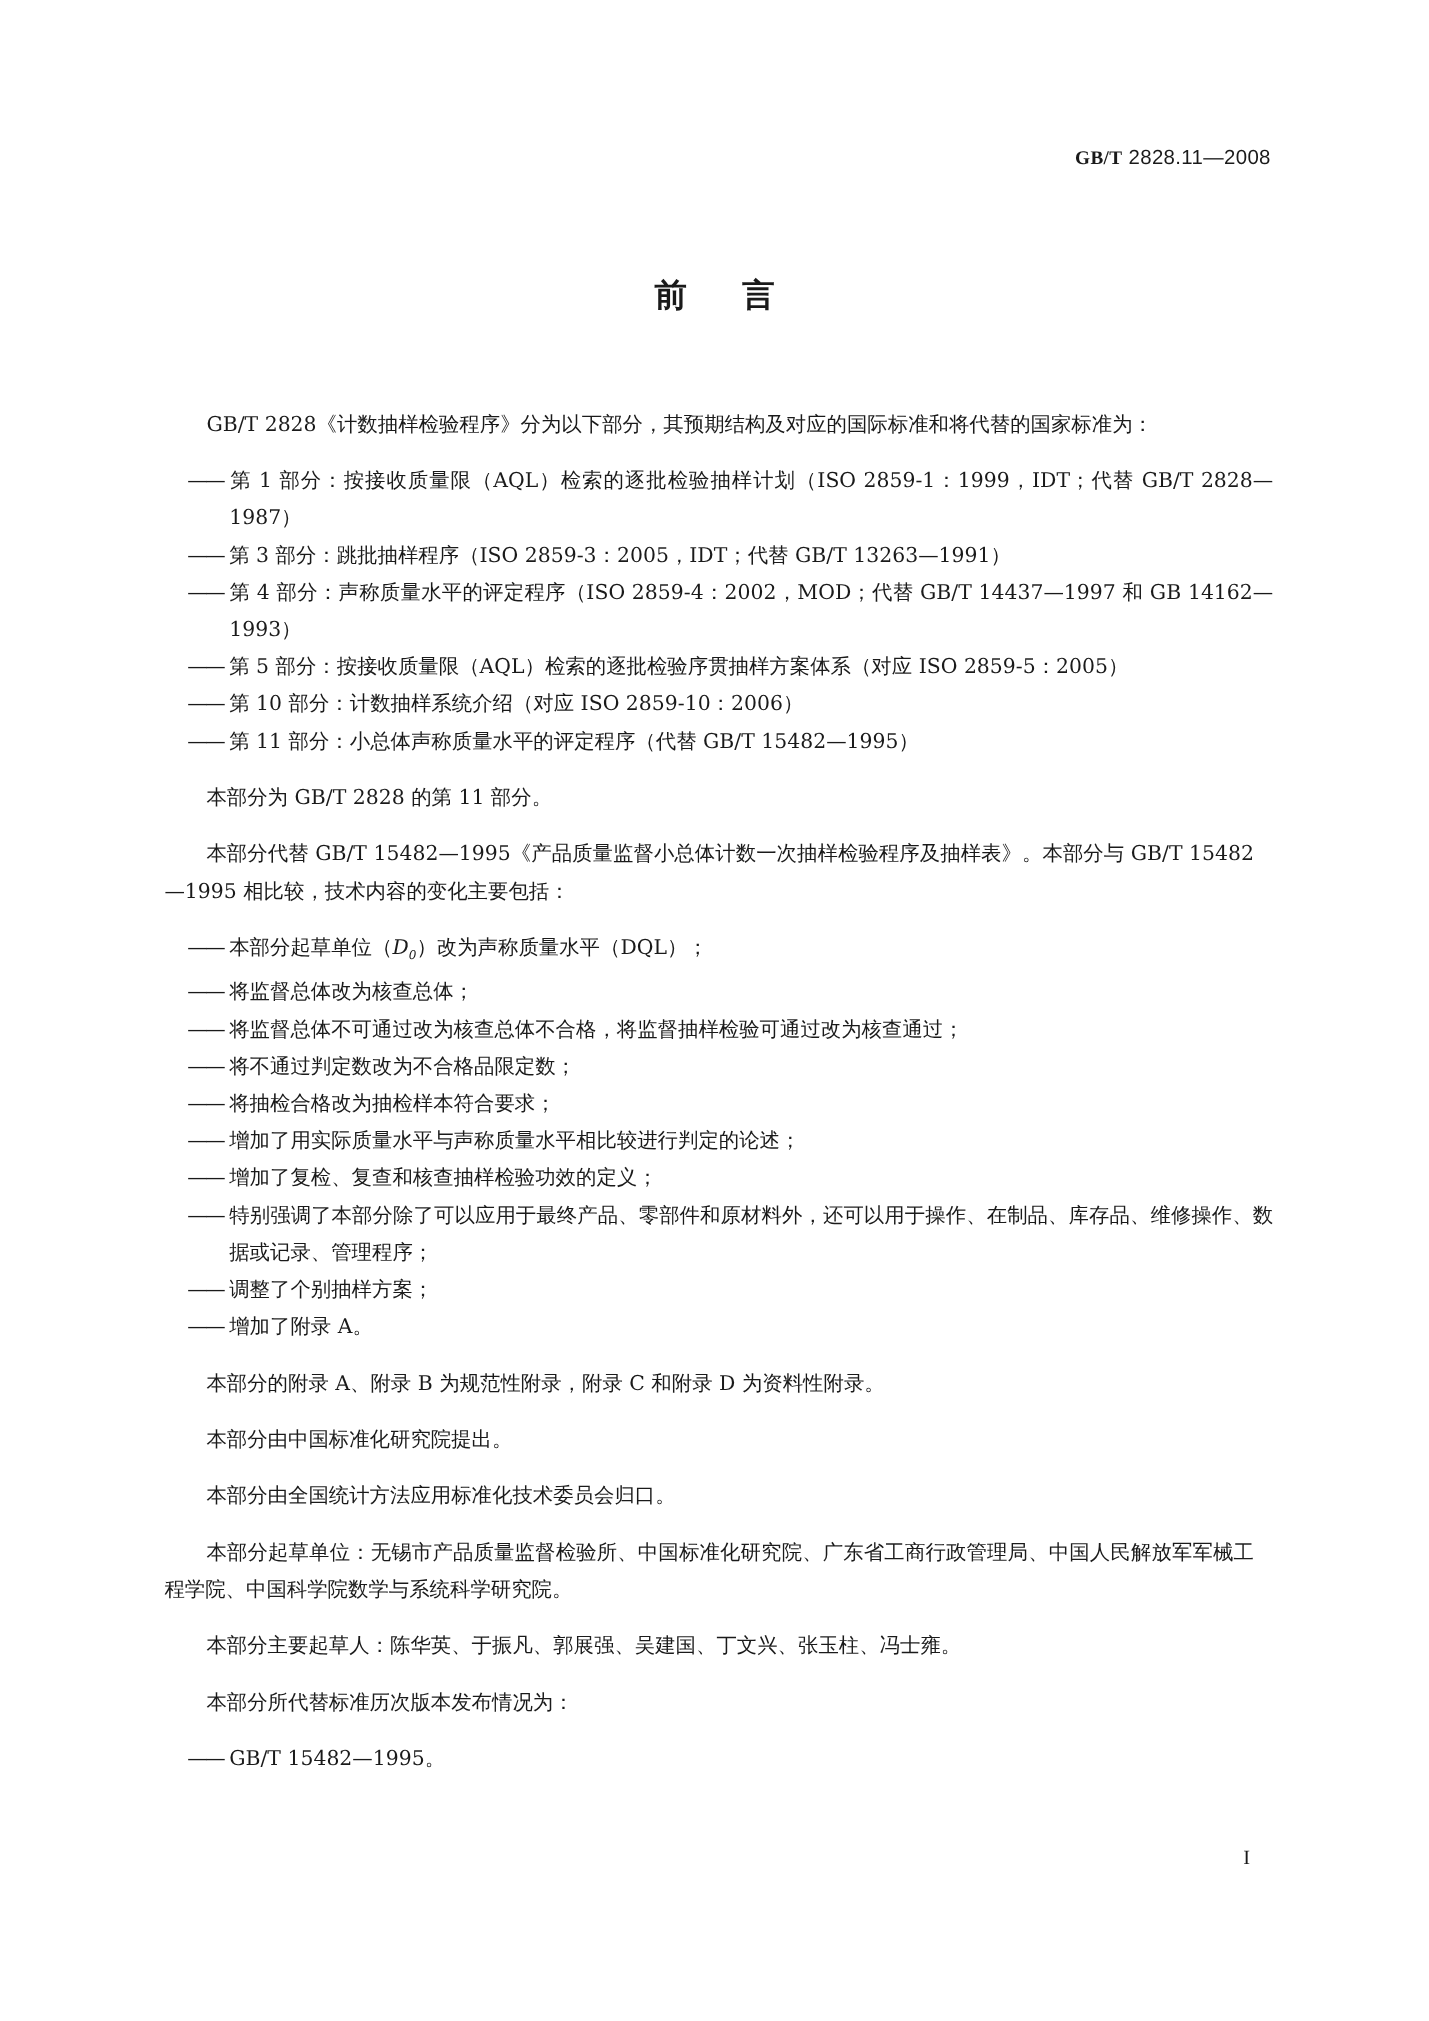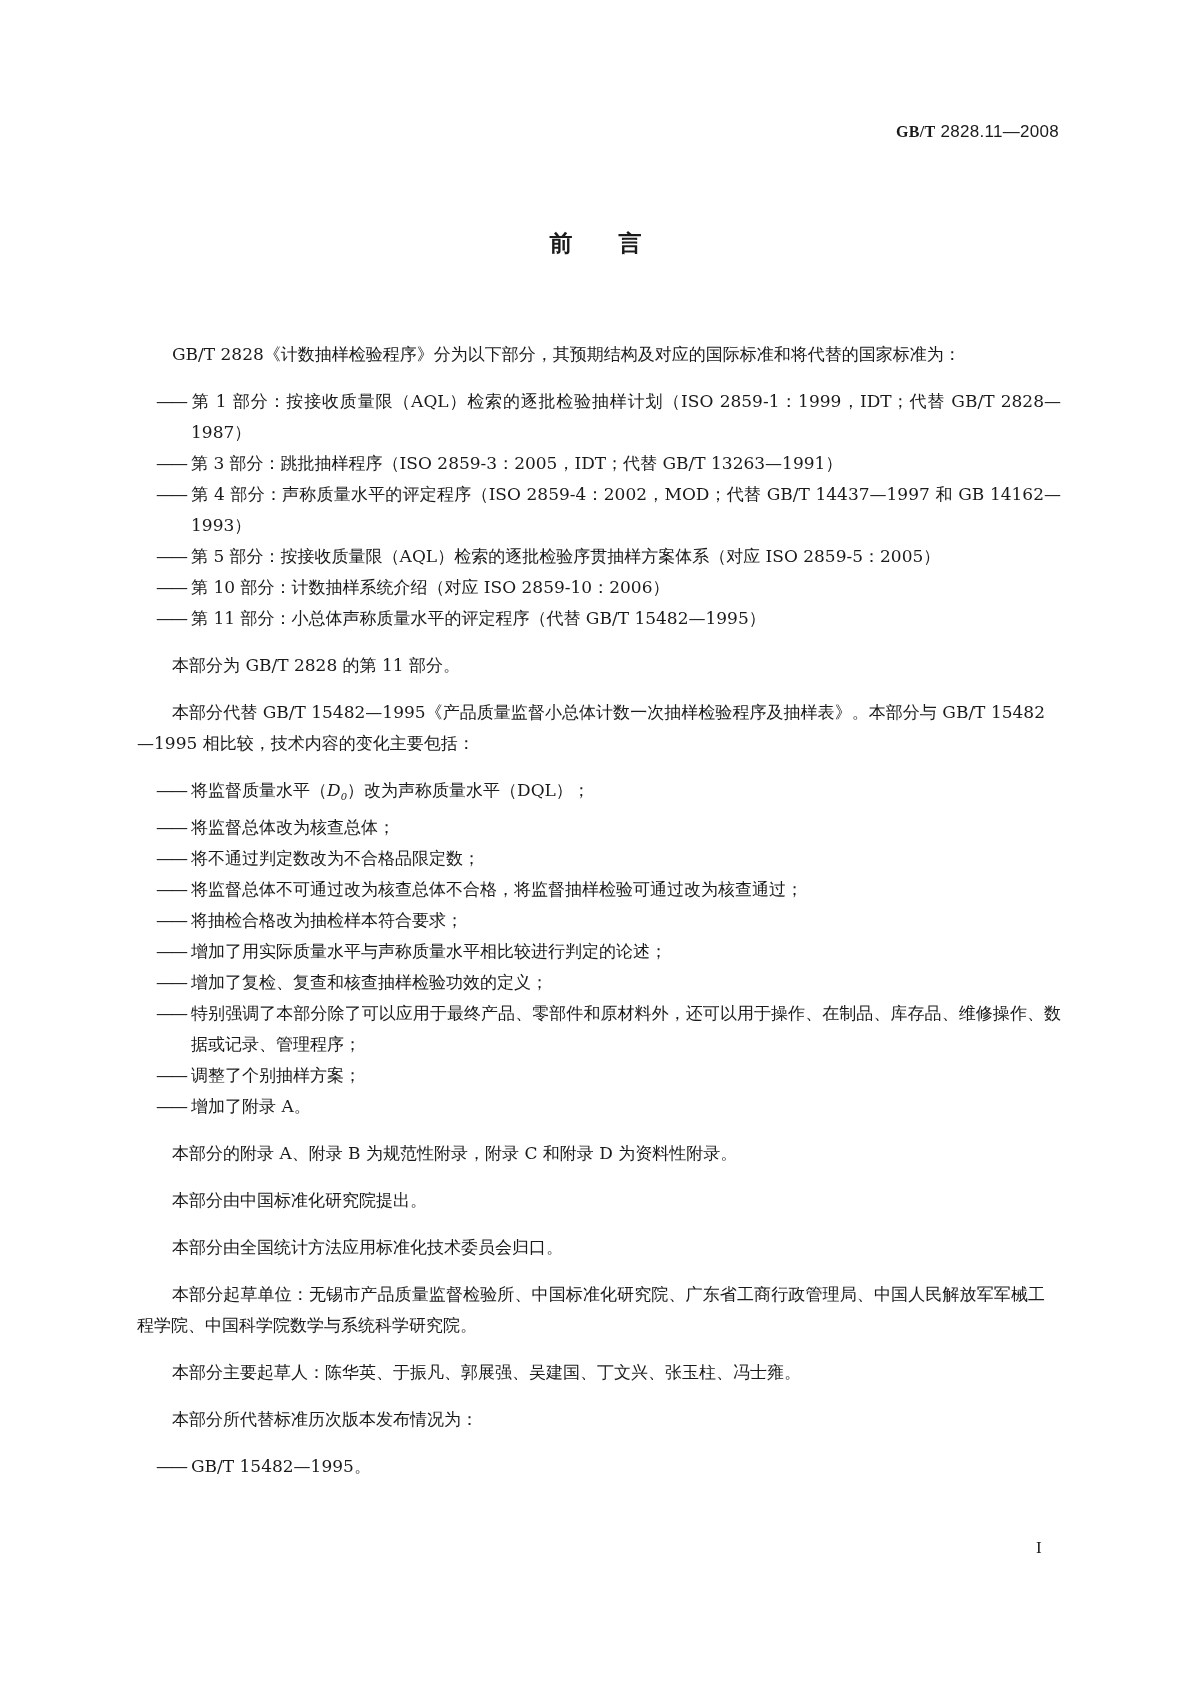--- a/index.html
+++ b/index.html
@@ -2,21 +2,21 @@
 <html><head>
 <meta charset="utf-8">
 <style>
   html, body { margin: 0; padding: 0; background: #ffffff; }
   body { width: 1191px; height: 1684px; position: relative; overflow: hidden;
          font-family: "DejaVu Serif", "Liberation Serif", serif; color: #1a1a1a; }
   .header-code { position: absolute; top: 122px; right: 132px; font-size: 17px;
                  font-family: "Liberation Sans", "DejaVu Sans", sans-serif; letter-spacing: 0.3px; }
   .header-code .bold { font-family: "Liberation Serif", serif; font-weight: bold; font-size: 16px; }
   .title { position: absolute; top: 228px; left: 0; width: 1191px; text-align: center;
-           font-size: 23px; font-weight: bold; font-family: "DejaVu Sans", sans-serif; letter-spacing: 0; }
+           font-size: 27px; font-weight: bold; font-family: "DejaVu Sans", sans-serif; letter-spacing: 0; }
   .title span { display: inline-block; margin: 0 23px; }
   .body { position: absolute; top: 323px; left: 121px; width: 940px;
           font-size: 17px; line-height: 31px; }
   .p { text-indent: 35px; text-align: justify; margin: 16px; }
   .item { padding-left: 35px; margin: 0; position: relative; }
   .item .text { display: block; padding-left: 35px; text-indent: -35px; text-align: justify; }
   .dash { display: inline-block; width: 35px; text-indent: 0; letter-spacing: -2px; }
   .page-num { position: absolute; top: 1538px; left: 1036px; font-size: 17px;
               font-family: "Liberation Serif", serif; }
   sub { font-size: 10px; }
@@ -55,30 +55,30 @@
     <div class="item">
         <span class="text"><span class="dash">——</span><span>第 11 部分：小总体声称质量水平的评定程序（代替 GB/T 15482—1995）</span></span>
       </div>
   </div>
 
   <p class="p">本部分为 GB/T 2828 的第 11 部分。</p>
   <p class="p">本部分代替 GB/T 15482—1995《产品质量监督小总体计数一次抽样检验程序及抽样表》。本部分与 GB/T 15482—1995 相比较，技术内容的变化主要包括：</p>
 
   <div>
     <div class="item">
-        <span class="text"><span class="dash">——</span><span>将监督质量水平（</span><i><span>D</span><sub>0</sub></i><span>）改为声称质量水平（DQL）；</span></span>
+        <span class="text"><span class="dash">——</span><span>本部分起草单位（</span><i><span>D</span><sub>0</sub></i><span>）改为声称质量水平（DQL）；</span></span>
       </div>
     <div class="item">
         <span class="text"><span class="dash">——</span><span>将监督总体改为核查总体；</span></span>
       </div>
     <div class="item">
-        <span class="text"><span class="dash">——</span><span>将不通过判定数改为不合格品限定数；</span></span>
+        <span class="text"><span class="dash">——</span><span>将监督总体不可通过改为核查总体不合格，将监督抽样检验可通过改为核查通过；</span></span>
       </div>
     <div class="item">
-        <span class="text"><span class="dash">——</span><span>将监督总体不可通过改为核查总体不合格，将监督抽样检验可通过改为核查通过；</span></span>
+        <span class="text"><span class="dash">——</span><span>将不通过判定数改为不合格品限定数；</span></span>
       </div>
     <div class="item">
         <span class="text"><span class="dash">——</span><span>将抽检合格改为抽检样本符合要求；</span></span>
       </div>
     <div class="item">
         <span class="text"><span class="dash">——</span><span>增加了用实际质量水平与声称质量水平相比较进行判定的论述；</span></span>
       </div>
     <div class="item">
         <span class="text"><span class="dash">——</span><span>增加了复检、复查和核查抽样检验功效的定义；</span></span>
       </div>

